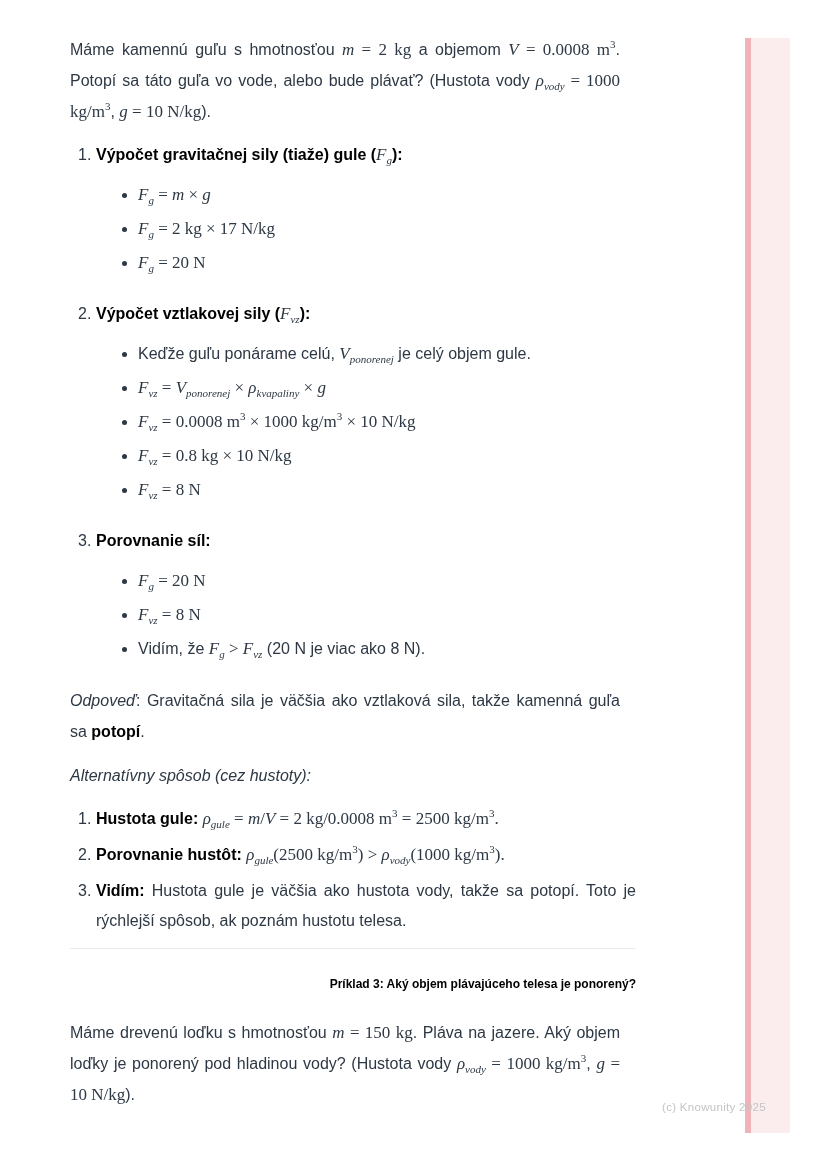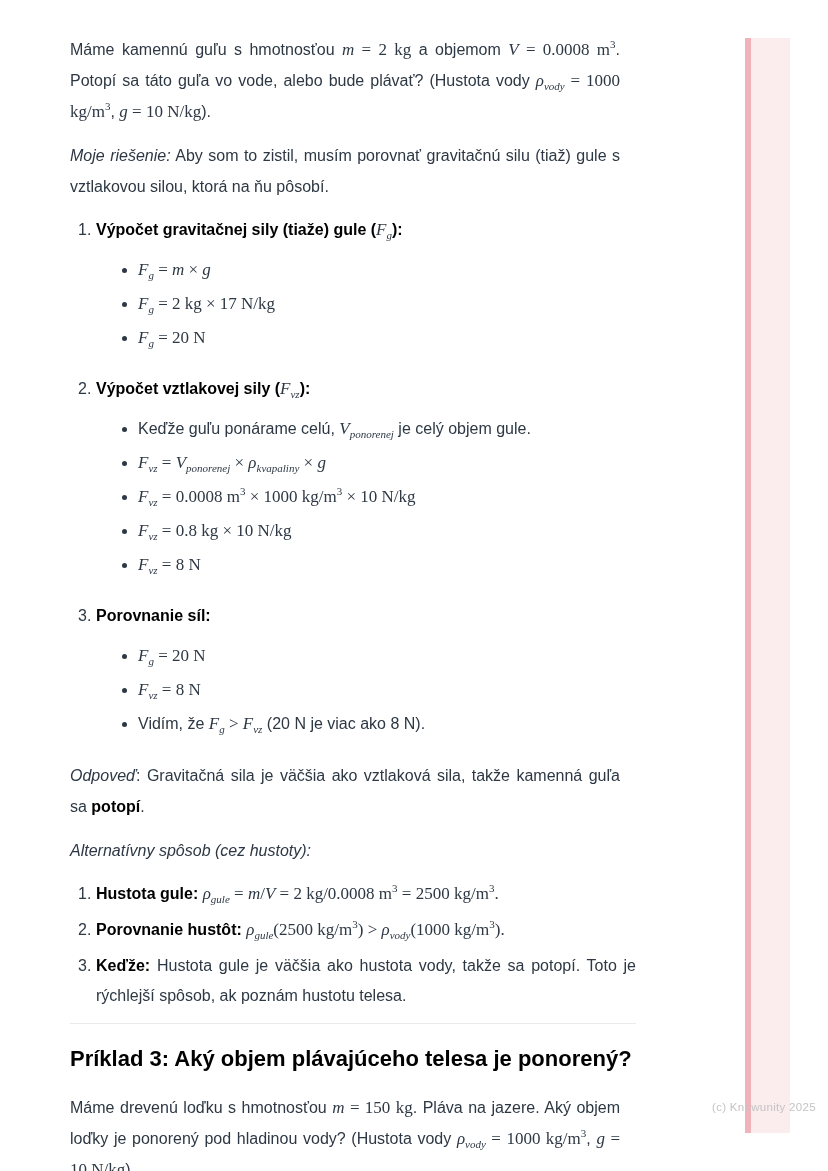--- a/index.html
+++ b/index.html
@@ -11,21 +11,21 @@
   }
   .content{
     position:absolute;left:70px;top:34px;width:566px;
   }
   
   .para{
     margin:0 16px 13px 0;font-size:16px;line-height:31px;text-align:justify;
   }
   
   .heading{
-    margin:0 0 20px 0;font-size:22px;line-height:26px;font-weight:700;color:#27323e;
+    margin:0 0 20px 0;font-size:12px;line-height:26px;font-weight:700;color:#27323e;text-align:right;
   }
   
   .divider{
     border:0;border-top:1px solid #e9eaec;height:0;margin:4px 0 22px 0;width:100%;
   }
   
   .olist{margin:2px 0 12px 0;}
   .oli{display:flex;margin-bottom:14px;}
   .olist.compact .oli{margin-bottom:6px;}
   .num{
@@ -57,31 +57,30 @@
   
   .stripe{
     position:absolute;top:38px;left:745px;width:45px;height:1095px;z-index:1;
     background:#fbecee;
   }
   .stripe-line{
     position:absolute;left:0;top:0;width:6px;height:100%;background:#f0b3b9;
   }
   
   .watermark{
-    position:absolute;top:1101px;left:712px;z-index:2;
+    position:absolute;top:1101px;left:662px;z-index:2;
     font-size:11.5px;color:#c4c4c6;letter-spacing:0.3px;white-space:nowrap;
   }
 </style>
 </head>
 <body>
 
 <div class="page">
   <div class="content" id="doc">
       <p class="para"><span class="r-t">Máme kamennú guľu s hmotnosťou </span><span class="r-si">m</span><span class="r-s"> = 2 kg</span><span class="r-t"> a objemom </span><span class="r-si">V</span><span class="r-s"> = 0.0008 m<sup>3</sup></span><span class="r-t">. Potopí sa táto guľa vo vode, alebo bude plávať? (Hustota vody </span><span class="r-si">ρ<sub>vody</sub></span><span class="r-s"> = 1000 kg/m<sup>3</sup></span><span class="r-t">, </span><span class="r-si">g</span><span class="r-s"> = 10 N/kg</span><span class="r-t">).</span></p>
-      <p class="para"><span class="r-ti">Moje riešenie:</span><span class="r-t"> Aby som to zistil, musím porovnať gravitačnú silu (tiaž) gule s vztlakovou silou, ktorá na ňu pôsobí.</span></p>
       <div class="olist">
         <div class="oli">
           <span class="num">1.</span>
           <div class="oli-body">
             <div class="oli-title"><span class="r-tb">Výpočet gravitačnej sily (tiaže) gule (</span><span class="r-si">F<sub>g</sub></span><span class="r-tb">):</span></div>
             <div class="blist">
               <div class="bli"><span class="r-si">F<sub>g</sub></span><span class="r-s"> = </span><span class="r-si">m</span><span class="r-s"> × </span><span class="r-si">g</span></div>
               <div class="bli"><span class="r-si">F<sub>g</sub></span><span class="r-s"> = 2 kg × 17 N/kg</span></div>
               <div class="bli"><span class="r-si">F<sub>g</sub></span><span class="r-s"> = 20 N</span></div>
             </div>
@@ -123,21 +122,21 @@
         </div>
         <div class="oli">
           <span class="num">2.</span>
           <div class="oli-body">
             <div class="oli-title"><span class="r-tb">Porovnanie hustôt: </span><span class="r-si">ρ<sub>gule</sub></span><span class="r-s">(2500 kg/m<sup>3</sup></span><span class="r-s">) &gt; </span><span class="r-si">ρ<sub>vody</sub></span><span class="r-s">(1000 kg/m<sup>3</sup></span><span class="r-s">).</span></div>
           </div>
         </div>
         <div class="oli">
           <span class="num">3.</span>
           <div class="oli-body">
-            <div class="oli-title"><span class="r-tb">Keďže: </span><span class="r-t">Hustota gule je väčšia ako hustota vody, takže sa potopí. Toto je rýchlejší spôsob, ak poznám hustotu telesa.</span></div>
+            <div class="oli-title"><span class="r-tb">Vidím: </span><span class="r-t">Hustota gule je väčšia ako hustota vody, takže sa potopí. Toto je rýchlejší spôsob, ak poznám hustotu telesa.</span></div>
           </div>
         </div>
       </div>
       <div class="divider"></div>
       <h2 class="heading"><span class="r-tb">Príklad 3: Aký objem plávajúceho telesa je ponorený?</span></h2>
       <p class="para"><span class="r-t">Máme drevenú loďku s hmotnosťou </span><span class="r-si">m</span><span class="r-s"> = 150 kg</span><span class="r-t">. Pláva na jazere. Aký objem loďky je ponorený pod hladinou vody? (Hustota vody </span><span class="r-si">ρ<sub>vody</sub></span><span class="r-s"> = 1000 kg/m<sup>3</sup></span><span class="r-t">, </span><span class="r-si">g</span><span class="r-s"> = 10 N/kg</span><span class="r-t">).</span></p>
     </div>
   <div class="stripe">
     <div class="stripe-line"></div>
   </div>

